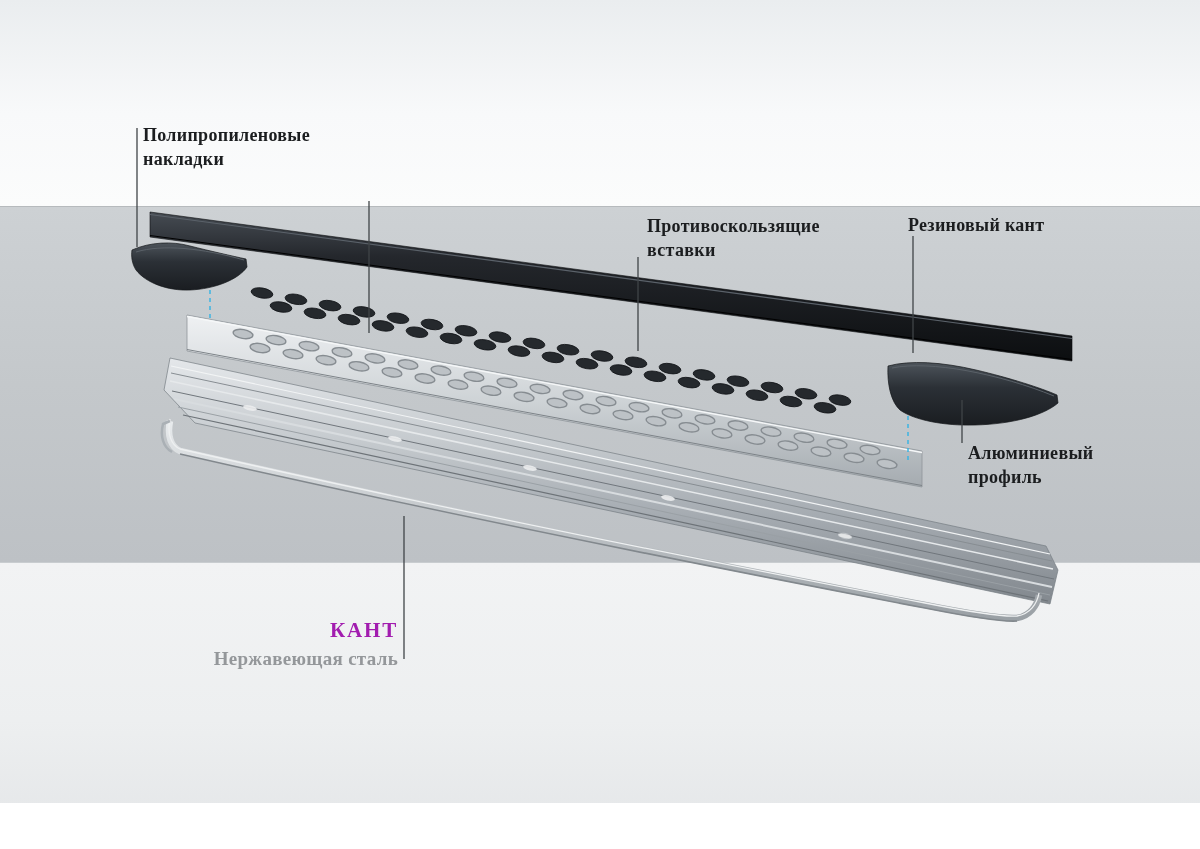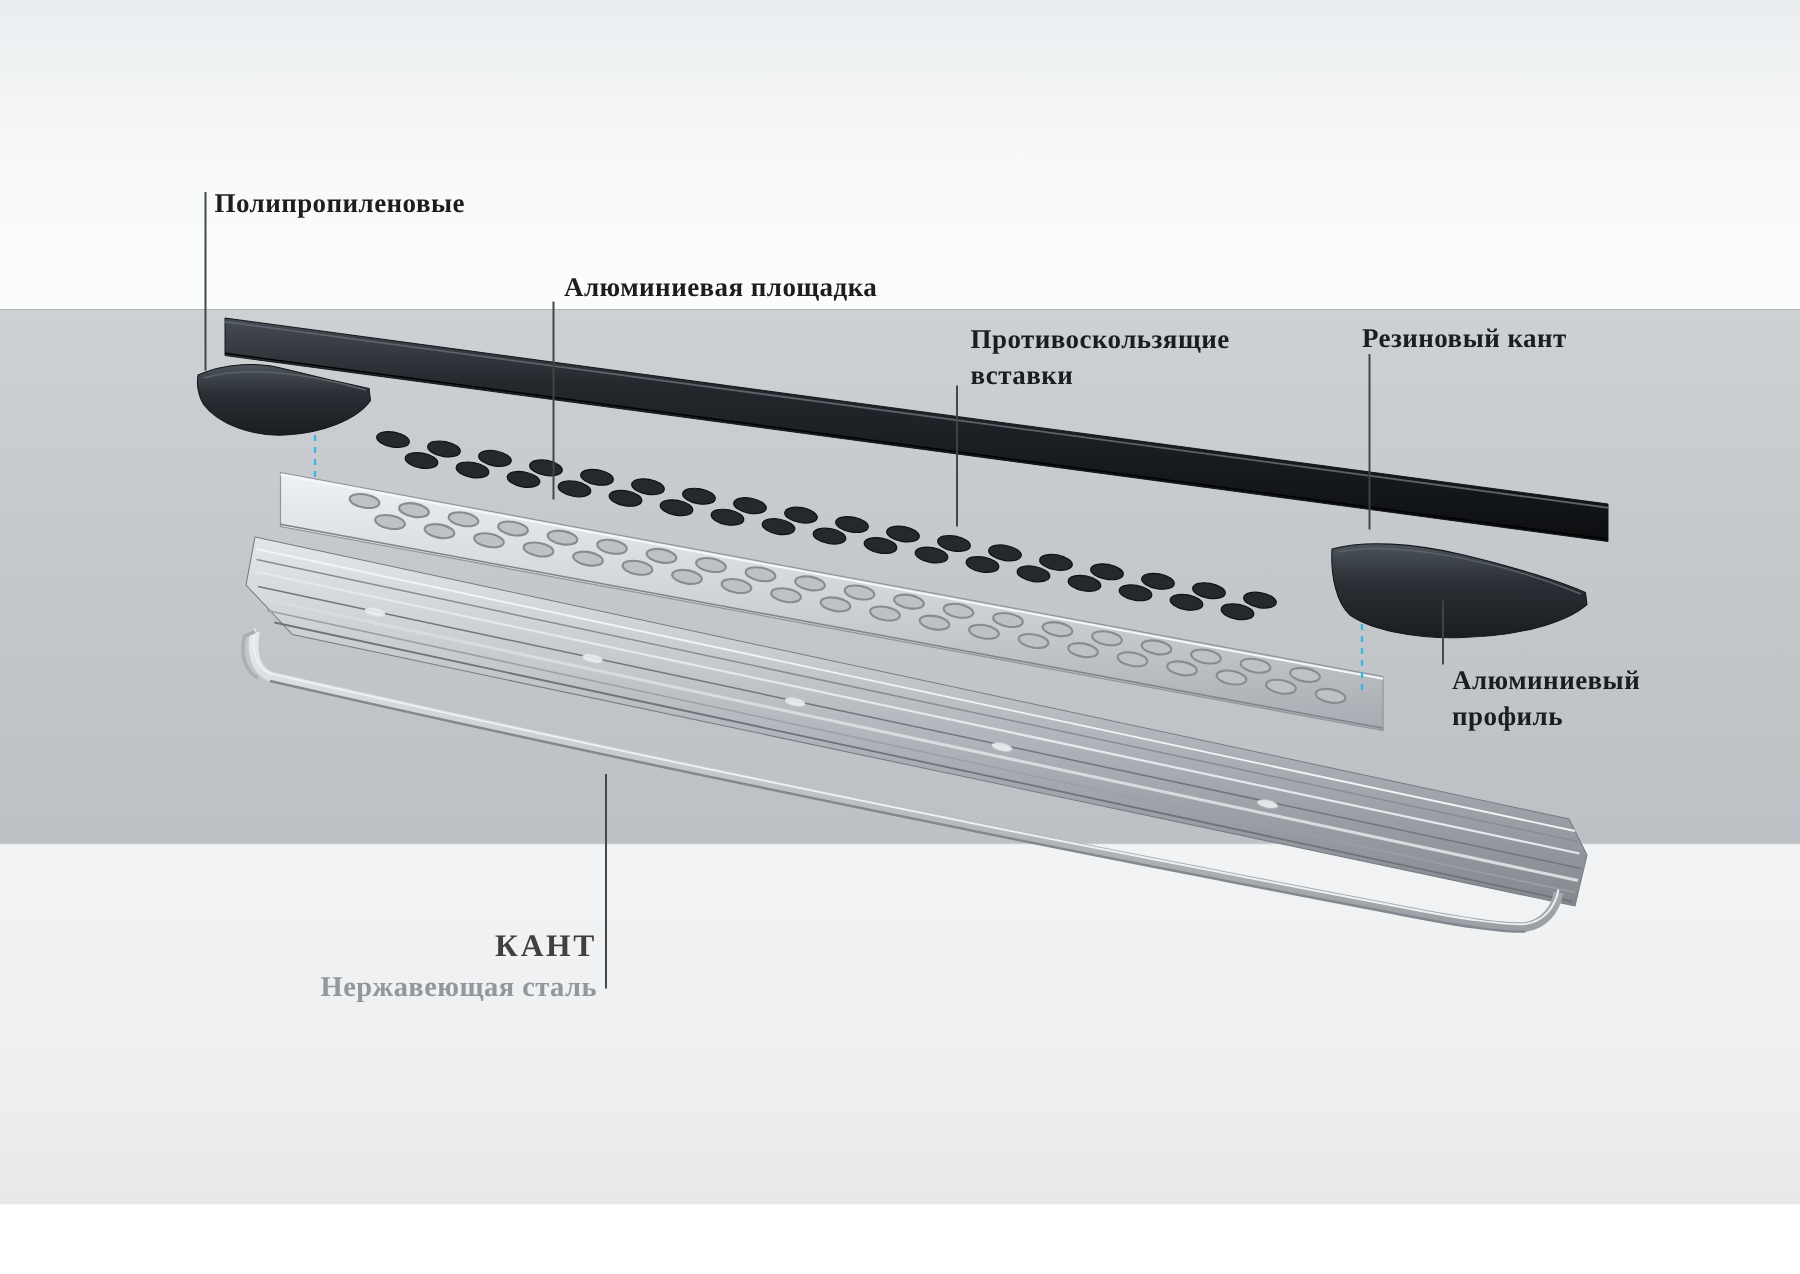--- a/index.html
+++ b/index.html
@@ -13,21 +13,21 @@
                background:linear-gradient(180deg,#cdd1d4 0%,#c4c8cb 50%,#bdc1c5 100%);
                border-top:1px solid #b6babd; border-bottom:1px solid #c9cdd0; }
   .bg-bottom { position:absolute; left:0; top:563px; width:100%; height:286px;
                background:linear-gradient(180deg,#f2f3f4 0%,#edeff0 55%,#e3e5e7 100%); }
 
   svg.diagram { position:absolute; left:0; top:0; }
 
   .lbl { position:absolute; font-size:18px; font-weight:700; color:#1b1d1f;
          line-height:24px; letter-spacing:.3px; white-space:nowrap; }
   .lbl-kant { text-align:right; }
-  .kant-title { font-size:21px; letter-spacing:1.8px; line-height:24px; color:#404040; font-weight:700;}
+  .kant-title { font-size:21px; letter-spacing:1.8px; line-height:24px; color:#a21caf; font-weight:700;}
   .kant-sub   { font-size:19px; color:#94979a; margin-top:5px; font-weight:700; }
 
   #antislip-inserts ellipse { fill:#25292d; stroke:#0f1215; stroke-width:.8; }
   #platform-holes  ellipse { fill:#bdc2c6; stroke:#868c91; stroke-width:1.4; }
 </style>
 </head>
 <body>
 
 <div id="stage">
 
@@ -200,23 +200,23 @@
       <line x1="369" y1="201" x2="369" y2="333"></line>
       <line x1="638" y1="257" x2="638" y2="351"></line>
       <line x1="913" y1="236" x2="913" y2="353"></line>
       <line x1="962" y1="400" x2="962" y2="443"></line>
       <line x1="404" y1="516" x2="404" y2="659"></line>
     </g>
   </svg>
 
   <div class="lbl" style="left:143px; top:123px;">
     <div>Полипропиленовые</div>
-  </div>
-
-  <div class="lbl" style="left:376px; top:179px;">Алюминиевая площадка</div>
+    <div>накладки</div>
+  </div>
+
 
   <div class="lbl" style="left:647px; top:214px;">
     <div>Противоскользящие</div>
     <div>вставки</div>
   </div>
 
   <div class="lbl" style="left:908px; top:213px;">Резиновый кант</div>
 
   <div class="lbl" style="left:968px; top:441px;">
     <div>Алюминиевый</div>

